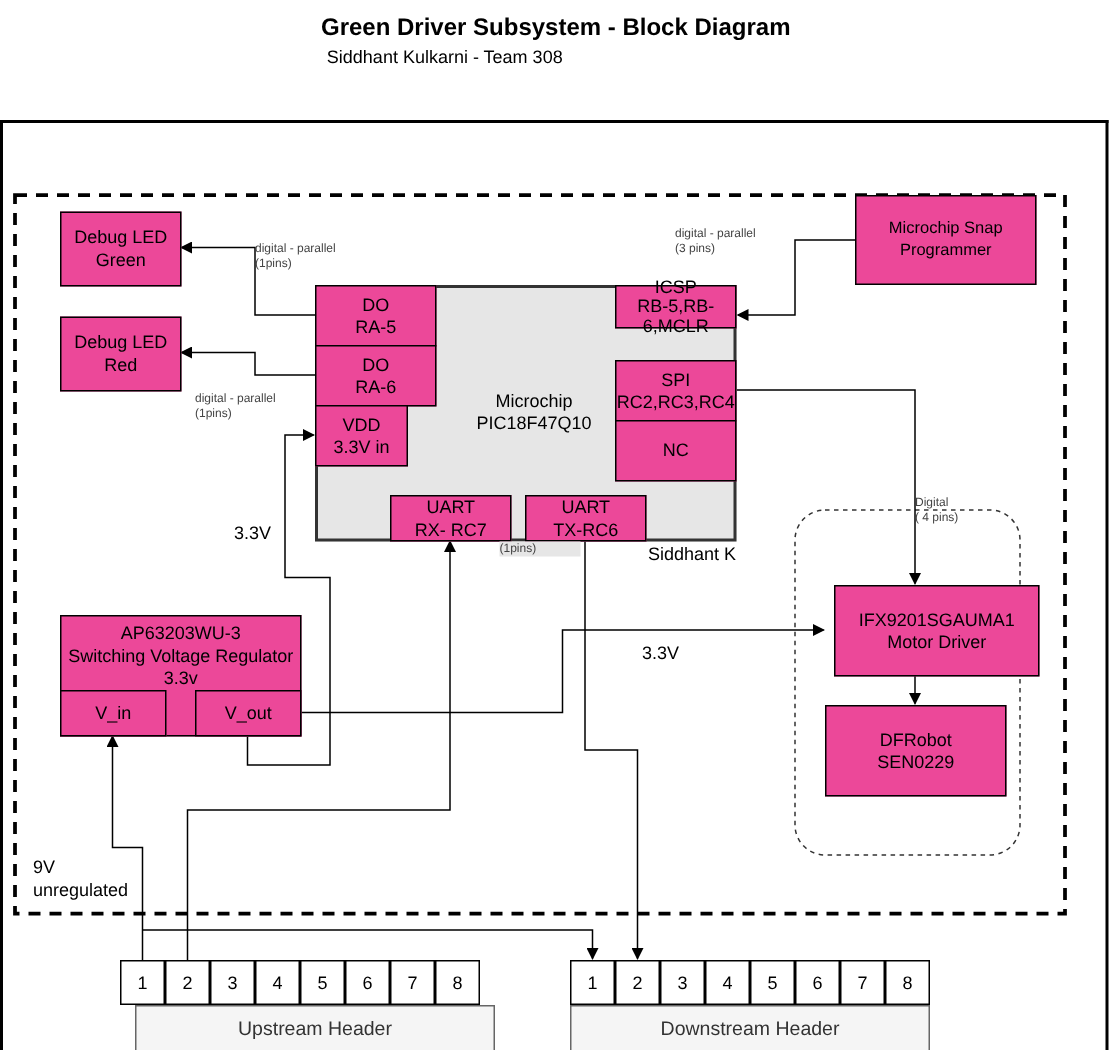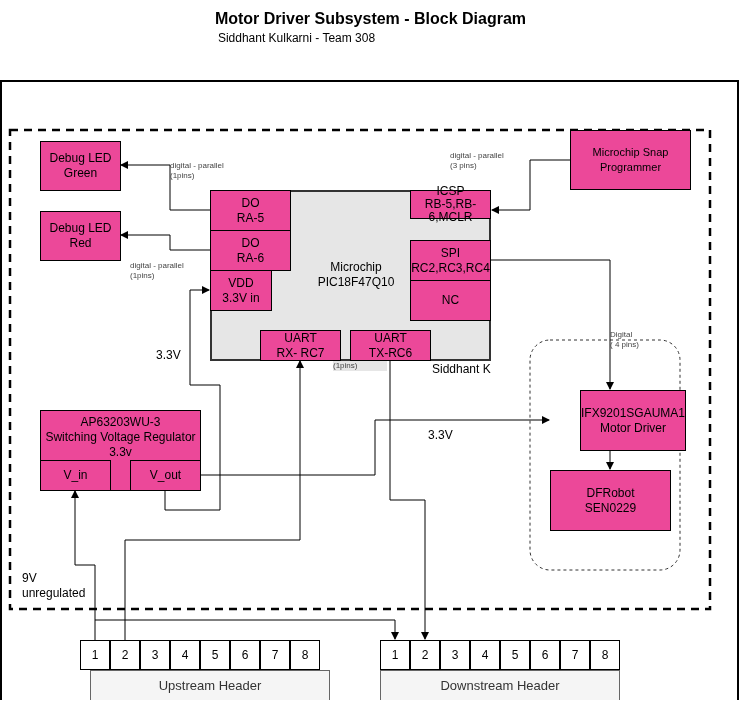--- a/index.html
+++ b/index.html
@@ -13,21 +13,21 @@
     .mcu-label { position: absolute; left: 290px; top: 260px; width: 132px; text-align: center; font-size: 12px; line-height: 15px; }
     .small { position: absolute; font-size: 8px; color: #444; text-align: left; line-height: 10px; }
     .lbl { position: absolute; font-size: 12px; }
     .pin { position: absolute; width: 30px; height: 30px; border: 1px solid #000; box-sizing: border-box; background: #fff; display: flex; align-items: center; justify-content: center; font-size: 12px; }
     .header-label { position: absolute; height: 30px; background: #f5f5f5; border: 1px solid #666; border-bottom: none; box-sizing: border-box; display: flex; align-items: center; justify-content: center; font-size: 13px; color: #333; }
     svg.wires { position: absolute; left: 0; top: 0; width: 741px; height: 701px; pointer-events: none; }
   </style>
 </head>
 <body>
 
-<div class="abs title">Motor Driver Subsystem - Block Diagram</div>
+<div class="abs title">Green Driver Subsystem - Block Diagram</div>
 <div class="abs subtitle">Siddhant Kulkarni  - Team 308</div>
 
 <div class="abs frame"></div>
 
 <svg class="wires" viewBox="0 0 741 701">
   <defs>
     <marker id="ah" markerWidth="8" markerHeight="8" refX="7" refY="4" orient="auto" markerUnits="userSpaceOnUse">
       <path d="M0,0 L8,4 L0,8 Z" fill="#000"></path>
     </marker>
   </defs>
@@ -86,21 +86,21 @@
 <div class="box" style="left:350px;top:330px;width:81px;height:31px;white-space:pre-line;">UART
 TX-RC6</div>
 <div class="lbl" style="left:432px;top:362px;">Siddhant K</div>
 
 <div class="box" style="left:40px;top:410px;width:161px;height:81px;align-items:flex-start;padding-top:4px;white-space:pre-line;">AP63203WU-3
 Switching Voltage Regulator
 3.3v</div>
 <div class="box" style="left:40px;top:460px;width:71px;height:31px;">V_in</div>
 <div class="box" style="left:130px;top:460px;width:71px;height:31px;">V_out</div>
 
-<div class="box" style="left:580px;top:390px;width:106px;height:61px;white-space:pre-line;">IFX9201SGAUMA1
+<div class="box" style="left:556px;top:390px;width:137px;height:61px;white-space:pre-line;">IFX9201SGAUMA1
 Motor Driver</div>
 <div class="box" style="left:550px;top:470px;width:121px;height:61px;white-space:pre-line;">DFRobot
 SEN0229</div>
 
 <div class="small" style="left:170px;top:161px;width:80px;white-space:pre-line;">digital - parallel
 (1pins)</div>
 <div class="small" style="left:130px;top:261px;width:80px;white-space:pre-line;">digital - parallel
 (1pins)</div>
 <div class="small" style="left:450px;top:151px;width:80px;white-space:pre-line;">digital - parallel
 (3 pins)</div>

